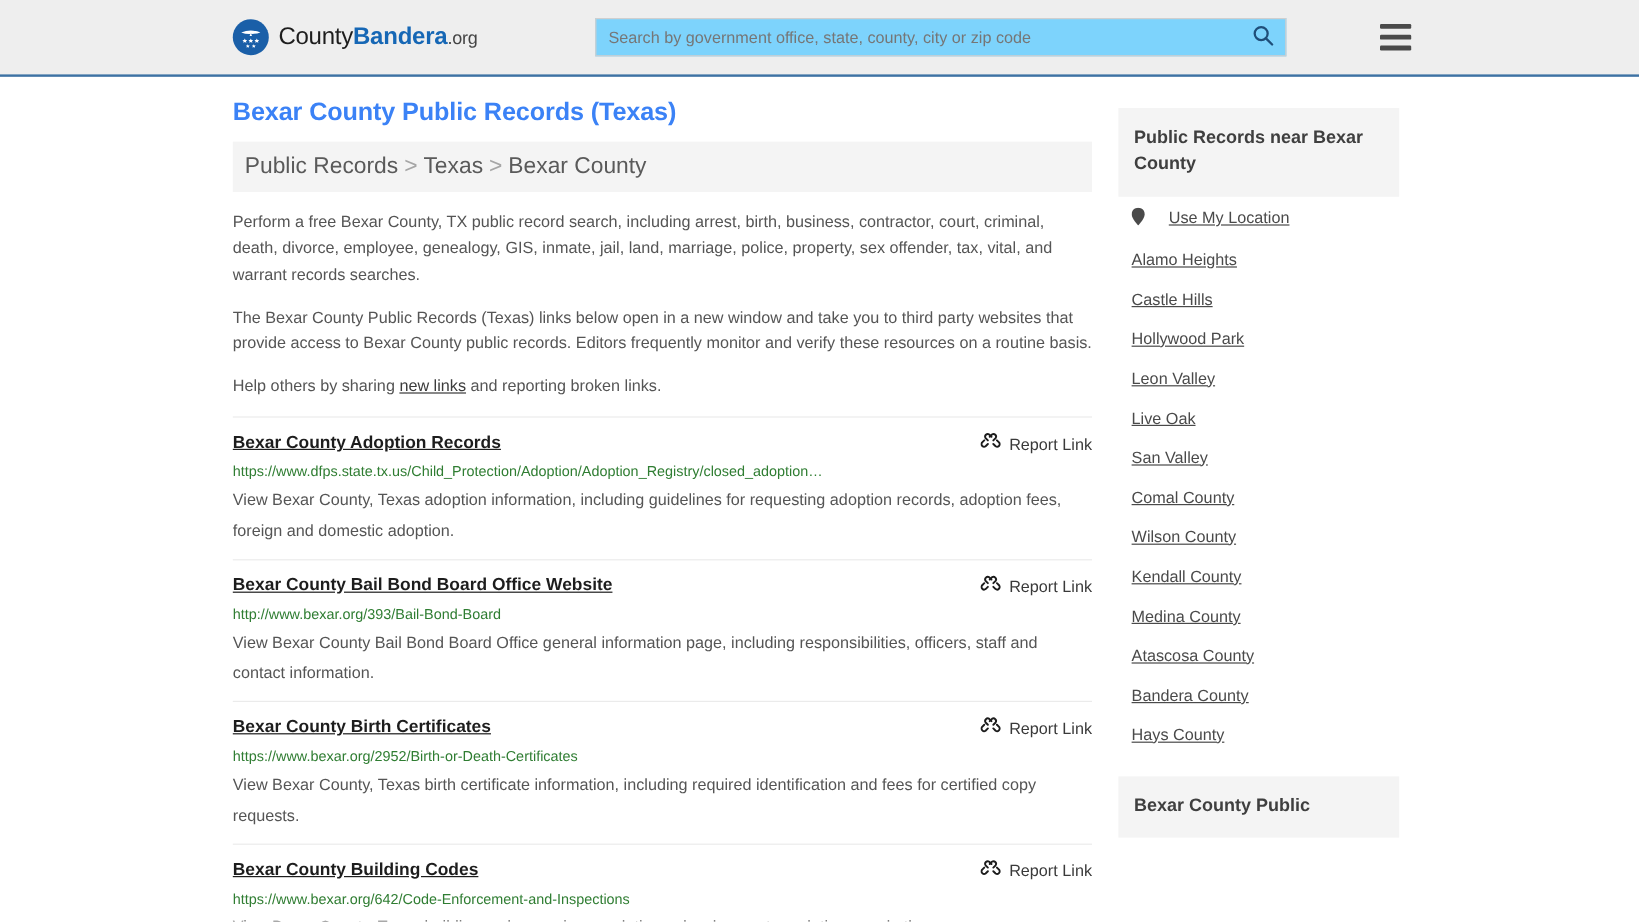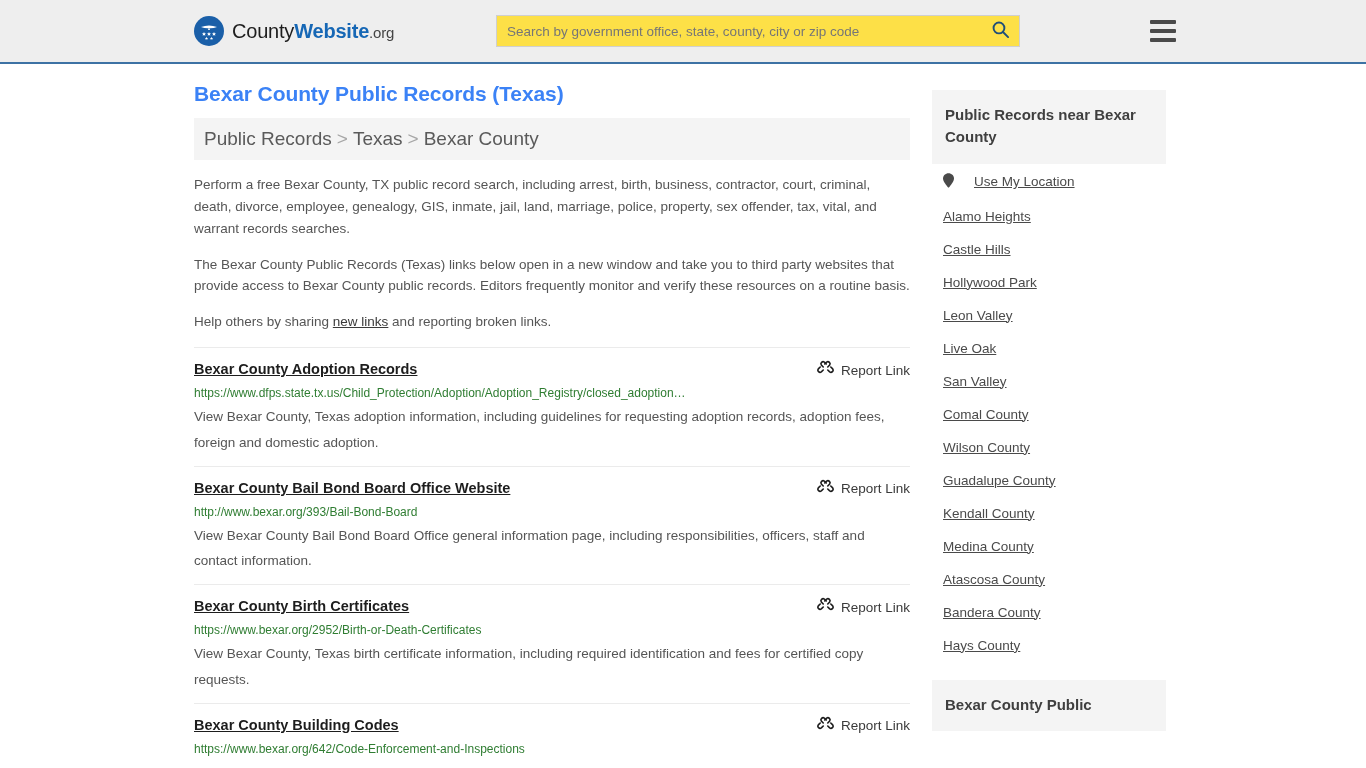--- a/index.html
+++ b/index.html
@@ -42,22 +42,22 @@
     letter-spacing: -0.2px;
     white-space: nowrap;
   }
   .brand-text .b-office { color: #1667b5; font-weight: bold; }
   .brand-text .b-county { color: #1d1d1d; }
   .brand-text .b-org { color: #444; font-size: 15px; }
 
   .search-wrap {
     position: absolute;
     left: 496px;
-    width: 524px; height: 32px;
-    background: #fde047;
+    width: 576px; height: 32px;
+    background: #7dd3fc;
     border: 1px solid #cfcfcf;
     display: flex;
     align-items: flex-start;
   }
   .search-input {
     flex: 1 1 auto;
     border: 0; outline: 0;
     height: 30px;
     padding: 0 10px;
     font-size: 13.5px;
@@ -224,21 +224,21 @@
           <polygon points="6,12 6.6,13.3 8,13.4 7,14.3 7.3,15.7 6,15 4.7,15.7 5,14.3 4,13.4 5.4,13.3"></polygon>
           <polygon points="11,12 11.6,13.3 13,13.4 12,14.3 12.3,15.7 11,15 9.7,15.7 10,14.3 9,13.4 10.4,13.3"></polygon>
           <polygon points="16,12 16.6,13.3 18,13.4 17,14.3 17.3,15.7 16,15 14.7,15.7 15,14.3 14,13.4 15.4,13.3"></polygon>
         </g>
         <g fill="#ffffff">
           <polygon points="8.5,16.8 9,17.9 10.1,18 9.3,18.7 9.5,19.8 8.5,19.2 7.5,19.8 7.7,18.7 6.9,18 8,17.9"></polygon>
           <polygon points="13.5,16.8 14,17.9 15.1,18 14.3,18.7 14.5,19.8 13.5,19.2 12.5,19.8 12.7,18.7 11.9,18 13,17.9"></polygon>
         </g>
       </svg>
     </span>
-    <span class="brand-text"><span class="b-county">County</span><span class="b-office">Website</span><span class="b-org">.org</span></span>
+    <span class="brand-text"><span class="b-county">County</span><span class="b-office">Bandera</span><span class="b-org">.org</span></span>
   </a>
 
   <div class="search-wrap">
     <input class="search-input" type="text" placeholder="Search by government office, state, county, city or zip code" style="">
     <button class="search-btn">
       <span>
         <svg width="19" height="19" viewBox="0 0 20 20" aria-hidden="true">
           <circle cx="8.4" cy="8.4" r="5.7" fill="none" stroke="#1f4e79" stroke-width="2"></circle>
           <line x1="12.6" y1="12.6" x2="18" y2="18" stroke="#1f4e79" stroke-width="2" stroke-linecap="round"></line>
         </svg>
@@ -395,25 +395,20 @@
             <a href="#">Comal County</a>
           </div>
         </li>
       <li>
           <div class="side-link-row">
             <a href="#">Wilson County</a>
           </div>
         </li>
       <li>
           <div class="side-link-row">
-            <a href="#">Guadalupe County</a>
-          </div>
-        </li>
-      <li>
-          <div class="side-link-row">
             <a href="#">Kendall County</a>
           </div>
         </li>
       <li>
           <div class="side-link-row">
             <a href="#">Medina County</a>
           </div>
         </li>
       <li>
           <div class="side-link-row">

